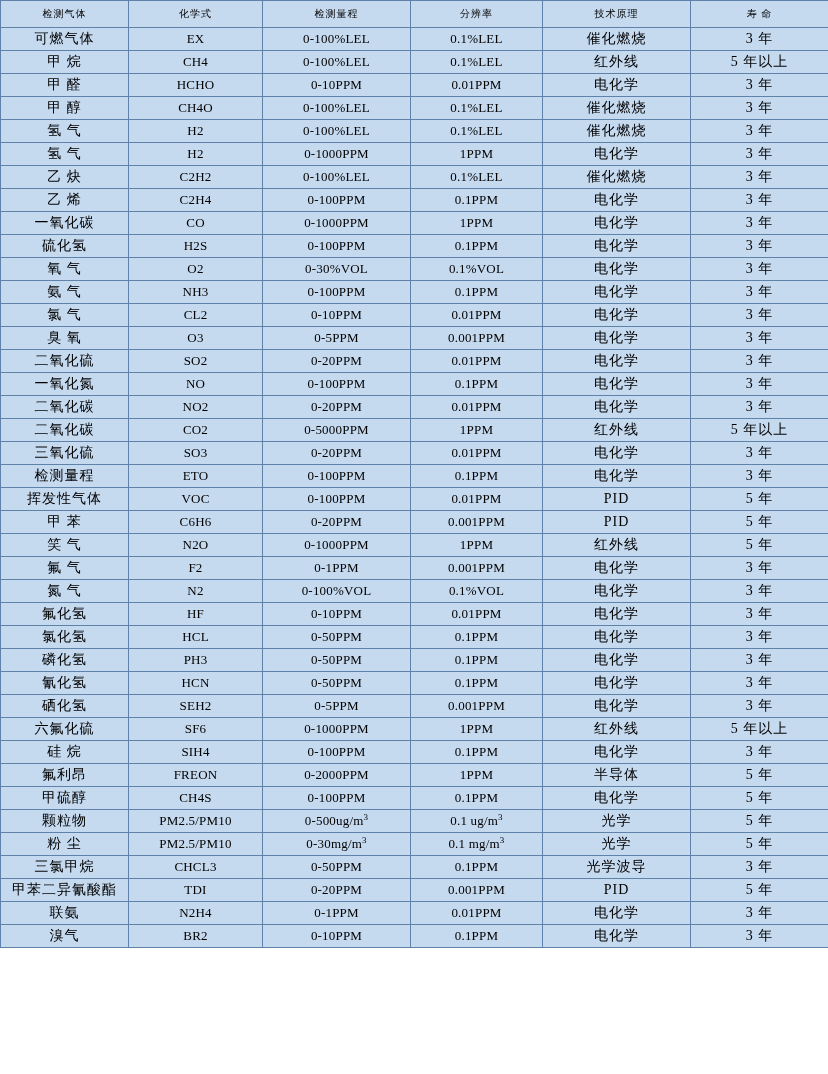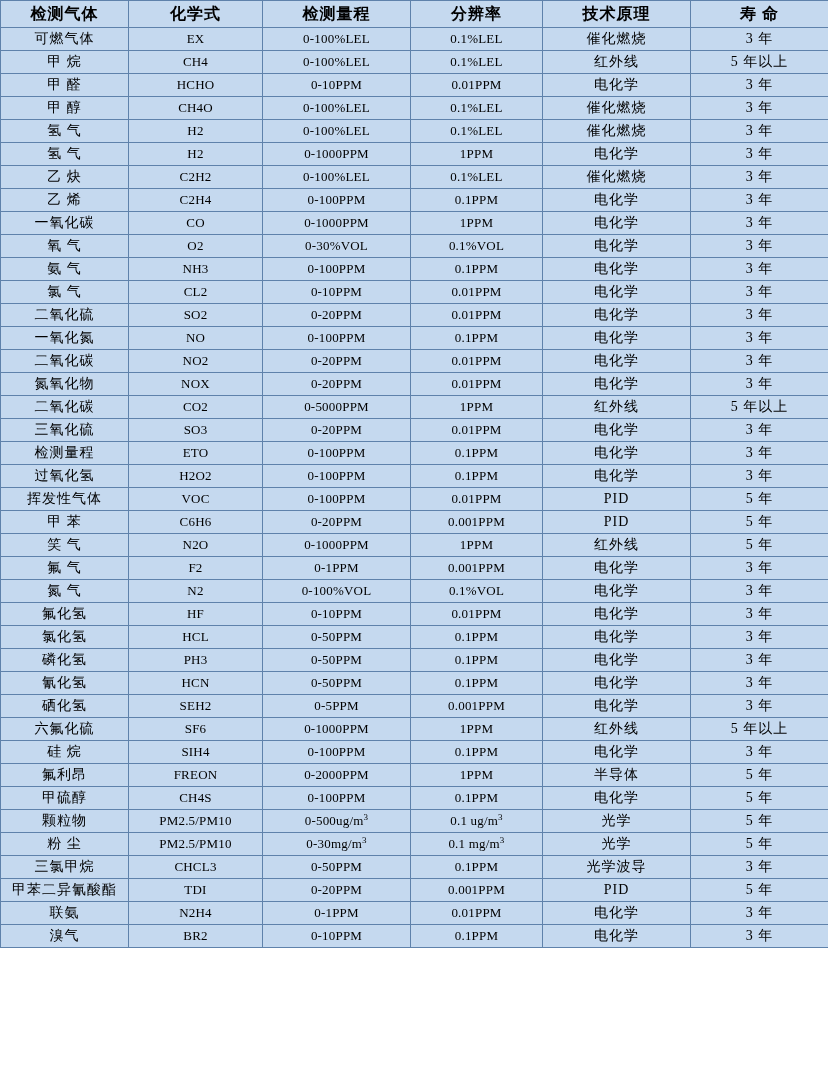--- a/index.html
+++ b/index.html
@@ -30,22 +30,22 @@
     text-align: center;
     vertical-align: middle;
     background: #c5d9ef;
     padding: 0;
     height: 22px;
     line-height: 20px;
     overflow: hidden;
     white-space: nowrap;
   }
   #gas-table thead th {
-    font-size: 16px;
-    font-weight: bold;
+    font-size: 10px;
+    font-weight: normal;
     letter-spacing: 1px;
     height: 26px;
     line-height: 24px;
   }
   #gas-table tbody td {
     font-size: 13px;
   }
   
   #gas-table tbody td.name {
     font-size: 14px;
@@ -152,20 +152,28 @@
       </tr>
       <tr>
         <td class="name">一氧化碳</td>
         <td class="mono">CO</td>
         <td class="mono">0-1000PPM</td>
         <td class="mono">1PPM</td>
         <td class="name">电化学</td>
         <td class="name">3 年</td>
       </tr>
       <tr>
+        <td class="name">硫化氢</td>
+        <td class="mono">H2S</td>
+        <td class="mono">0-100PPM</td>
+        <td class="mono">0.1PPM</td>
+        <td class="name">电化学</td>
+        <td class="name">3 年</td>
+      </tr>
+      <tr>
         <td class="name">氧 气</td>
         <td class="mono">O2</td>
         <td class="mono">0-30%VOL</td>
         <td class="mono">0.1%VOL</td>
         <td class="name">电化学</td>
         <td class="name">3 年</td>
       </tr>
       <tr>
         <td class="name">氨 气</td>
         <td class="mono">NH3</td>
@@ -176,20 +184,28 @@
       </tr>
       <tr>
         <td class="name">氯 气</td>
         <td class="mono">CL2</td>
         <td class="mono">0-10PPM</td>
         <td class="mono">0.01PPM</td>
         <td class="name">电化学</td>
         <td class="name">3 年</td>
       </tr>
       <tr>
+        <td class="name">臭 氧</td>
+        <td class="mono">O3</td>
+        <td class="mono">0-5PPM</td>
+        <td class="mono">0.001PPM</td>
+        <td class="name">电化学</td>
+        <td class="name">3 年</td>
+      </tr>
+      <tr>
         <td class="name">二氧化硫</td>
         <td class="mono">SO2</td>
         <td class="mono">0-20PPM</td>
         <td class="mono">0.01PPM</td>
         <td class="name">电化学</td>
         <td class="name">3 年</td>
       </tr>
       <tr>
         <td class="name">一氧化氮</td>
         <td class="mono">NO</td>
@@ -200,54 +216,38 @@
       </tr>
       <tr>
         <td class="name">二氧化碳</td>
         <td class="mono">NO2</td>
         <td class="mono">0-20PPM</td>
         <td class="mono">0.01PPM</td>
         <td class="name">电化学</td>
         <td class="name">3 年</td>
       </tr>
       <tr>
-        <td class="name">氮氧化物</td>
-        <td class="mono">NOX</td>
-        <td class="mono">0-20PPM</td>
-        <td class="mono">0.01PPM</td>
-        <td class="name">电化学</td>
-        <td class="name">3 年</td>
-      </tr>
-      <tr>
         <td class="name">二氧化碳</td>
         <td class="mono">CO2</td>
         <td class="mono">0-5000PPM</td>
         <td class="mono">1PPM</td>
         <td class="name">红外线</td>
         <td class="name">5 年以上</td>
       </tr>
       <tr>
         <td class="name">三氧化硫</td>
         <td class="mono">SO3</td>
         <td class="mono">0-20PPM</td>
         <td class="mono">0.01PPM</td>
         <td class="name">电化学</td>
         <td class="name">3 年</td>
       </tr>
       <tr>
         <td class="name">检测量程</td>
         <td class="mono">ETO</td>
-        <td class="mono">0-100PPM</td>
-        <td class="mono">0.1PPM</td>
-        <td class="name">电化学</td>
-        <td class="name">3 年</td>
-      </tr>
-      <tr>
-        <td class="name">过氧化氢</td>
-        <td class="mono">H2O2</td>
         <td class="mono">0-100PPM</td>
         <td class="mono">0.1PPM</td>
         <td class="name">电化学</td>
         <td class="name">3 年</td>
       </tr>
       <tr>
         <td class="name">挥发性气体</td>
         <td class="mono">VOC</td>
         <td class="mono">0-100PPM</td>
         <td class="mono">0.01PPM</td>

